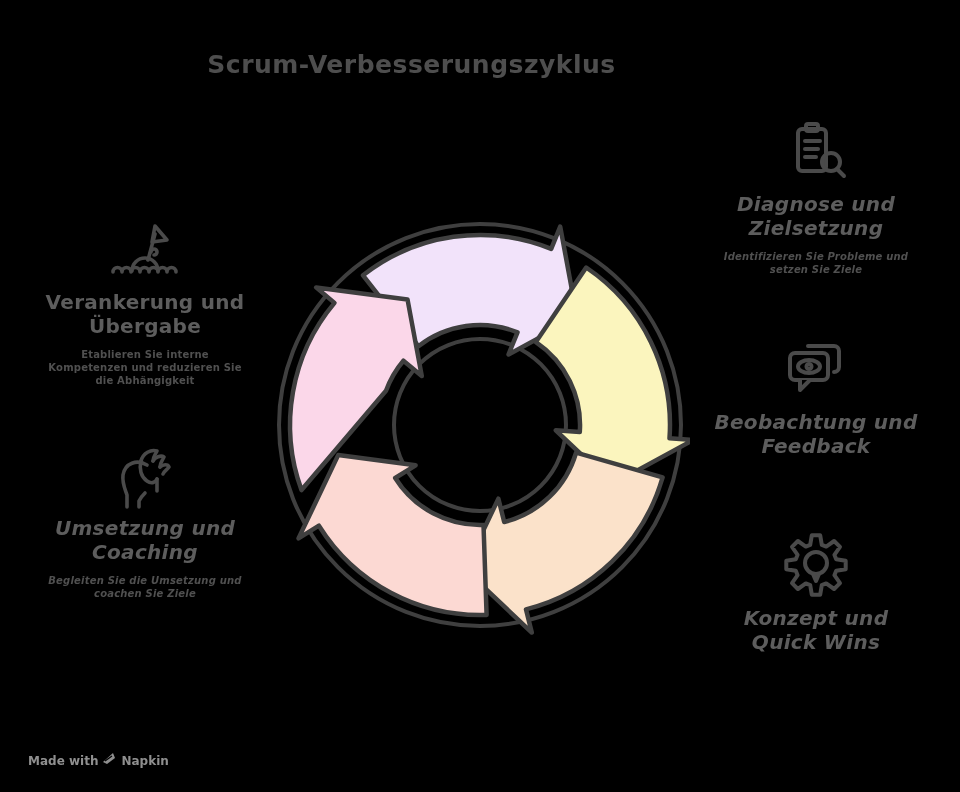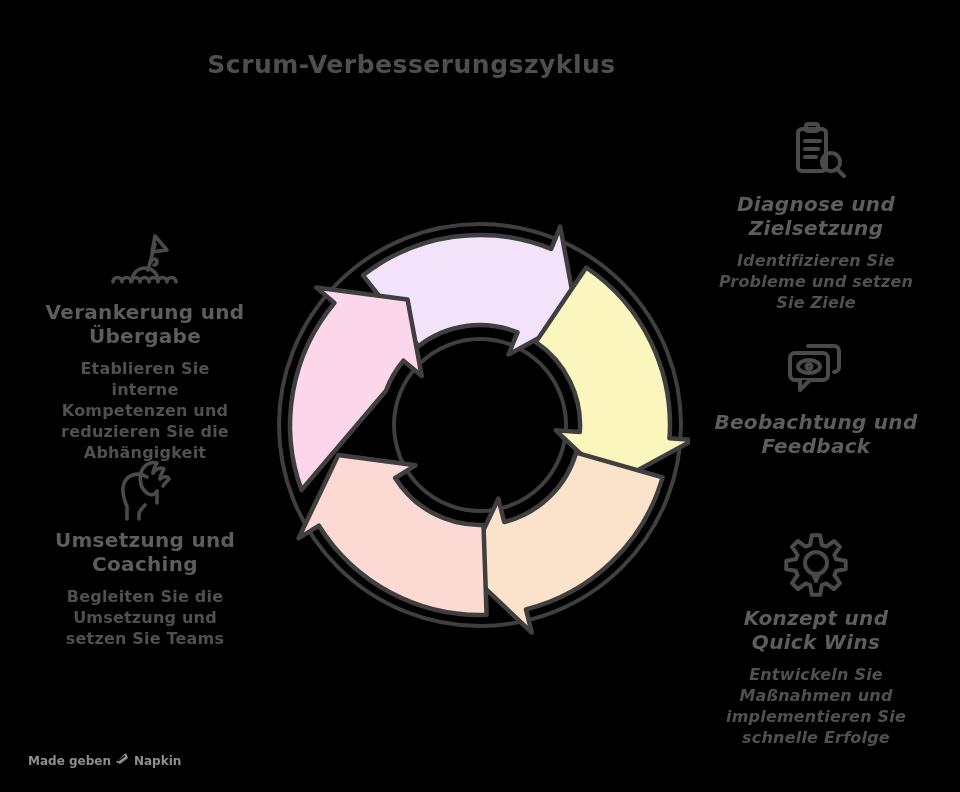--- a/index.html
+++ b/index.html
@@ -29,32 +29,32 @@
     margin:0 auto 10px auto;
     max-width:205px;
     font-size:20px; font-weight:bold;
     line-height:1.2;
     color:#5d5d5d;
     letter-spacing:0.3px;
   }
   .section p{
     margin:0 auto;
     max-width:196px;
-    font-size:16px; font-weight:bold;
+    font-size:10px; font-weight:bold;
     line-height:1.32;
     color:#505050;
     letter-spacing:0.2px;
   }
   .col-right{ left:700px; width:232px;font-style:italic; }
   .col-left{ left:28px; width:234px; }
   #sec-r1{ top:118px; }
   #sec-r2{ top:336px; }
   #sec-r3{ top:532px; }
-  #sec-l1{ top:226px; }
-  #sec-l2{ top:454px; }
+  #sec-l1{ top:216px; }
+  #sec-l2{ top:442px;font-style:italic; }
   .cycle-wrap{
     position:absolute; left:270px; top:208px;
     width:420px; height:434px;
   }
   .attribution{
     position:absolute; left:28px; top:753px;
     display:flex; align-items:center; gap:5px;
     color:#8f8f8f;
     font-size:12px; font-weight:bold;
   }
@@ -112,21 +112,20 @@
 
 <div class="section col-right" id="sec-r3">
   <div class="icon-wrap icon">
     <svg width="70" height="70" viewBox="-35 -33 70 70" fill="none" stroke="#4a4a4a" stroke-width="4" stroke-linecap="round" stroke-linejoin="round">
       <polygon points="20.2,-5.8 29.7,-4.2 29.7,4.2 20.2,5.8 18.4,10.2 24,18.1 18.1,24 10.2,18.4 5.8,20.2 4.2,29.7 -4.2,29.7 -5.8,20.2 -10.2,18.4 -18.1,24 -24,18.1 -18.4,10.2 -20.2,5.8 -29.7,4.2 -29.7,-4.2 -20.2,-5.8 -18.4,-10.2 -24,-18.1 -18.1,-24 -10.2,-18.4 -5.8,-20.2 -4.2,-29.7 4.2,-29.7 5.8,-20.2 10.2,-18.4 18.1,-24 24,-18.1 18.4,-10.2"></polygon>
       <circle cx="0" cy="-2" r="11"></circle>
       <path d="M-3,9 L0,16 L3,9"></path>
     </svg>
   </div>
   <h2>Konzept und Quick Wins</h2>
-  <p>Entwickeln Sie Maßnahmen und implementieren Sie schnelle Erfolge</p>
 </div>
 
 <div class="section col-left" id="sec-l1">
   <div class="icon-wrap icon">
     <svg width="70" height="66" viewBox="-35 -36 70 66" fill="none" stroke="#4a4a4a" stroke-width="3.6" stroke-linecap="round" stroke-linejoin="round">
       <path d="M-32,18 A4.5,4.5 0 0 1 -23,18 A4.5,4.5 0 0 1 -14,18 A4.5,4.5 0 0 1 -5,18 A4.5,4.5 0 0 1 4,18 A4.5,4.5 0 0 1 13,18 A4.5,4.5 0 0 1 22,18 A4.5,4.5 0 0 1 31,18"></path>
       <path d="M-13,17 A13,13 0 0 1 13,17"></path>
       <path d="M3,6 L10,-20"></path>
       <path d="M10,-28 L22,-14 L7,-12 Z"></path>
       <path d="M6,-2 a3,3 0 1 1 3,3"></path>
@@ -142,25 +141,25 @@
       <path d="M2,-14 C-8,-20 -20,-16 -22,-4 C-23,4 -20,10 -18,16 L-18,28"></path>
       <path d="M-6,28 L-6,22 C-4,18 -2,16 0,14"></path>
       <path d="M-4,-18 C-2,-26 6,-30 12,-28 C10,-24 8,-22 8,-18"></path>
       <path d="M8,-18 C10,-22 16,-24 19,-22 C17,-18 15,-16 15,-12"></path>
       <path d="M15,-12 C18,-15 23,-15 24,-12 C22,-9 19,-8 18,-5"></path>
       <path d="M-4,-18 C-6,-10 -4,-2 2,2 C6,5 10,4 12,0"></path>
       <path d="M12,0 L12,12"></path>
     </svg>
   </div>
   <h2>Umsetzung und Coaching</h2>
-  <p>Begleiten Sie die Umsetzung und setzen Sie Teams</p>
+  <p>Begleiten Sie die Umsetzung und coachen Sie Ziele</p>
 </div>
 
 <div class="attribution">
-  <span>Made geben</span>
+  <span>Made with</span>
   <span>
     <svg width="13" height="12" viewBox="0 0 13 12">
       <polygon points="0,9 10,0 12,5 4,11" fill="#8f8f8f"></polygon>
       <line x1="2" y1="8" x2="9" y2="3" stroke="#000000" stroke-width="1.2"></line>
     </svg>
   </span>
   <span>Napkin</span>
 </div>
 
 </body></html>

